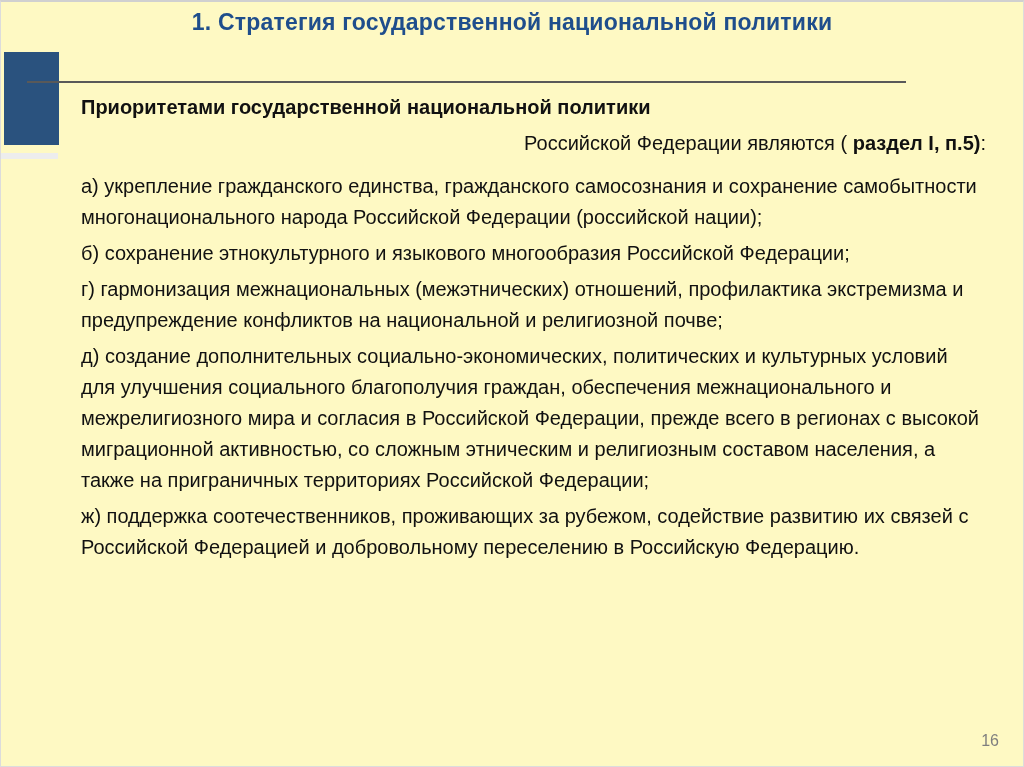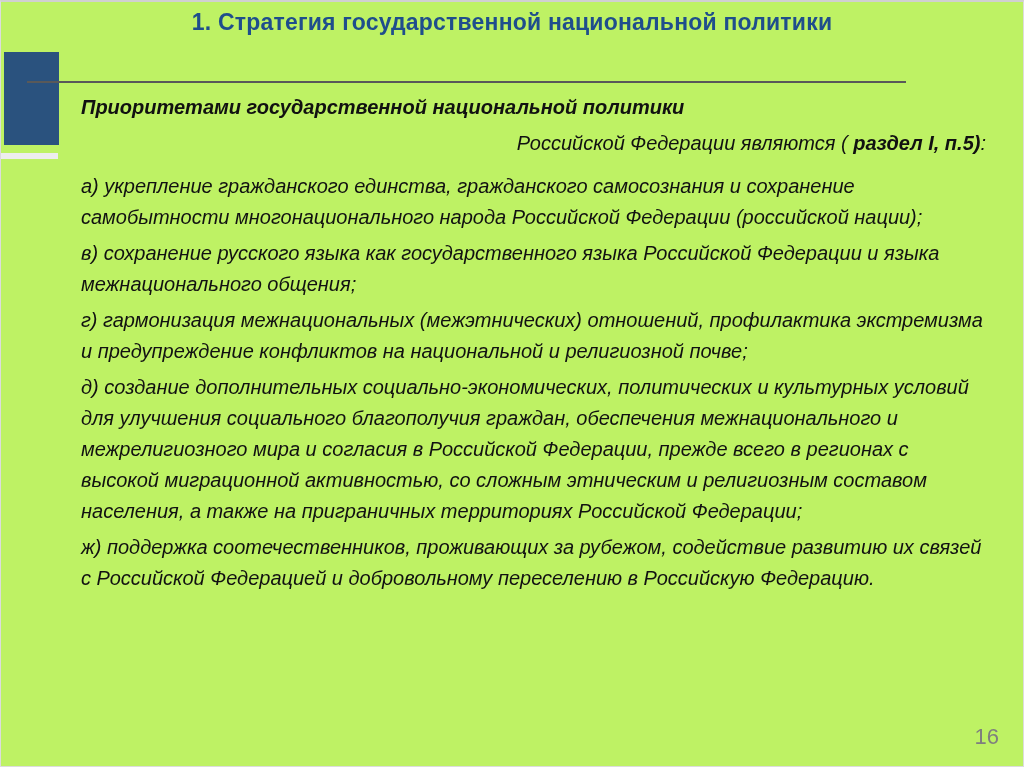--- a/index.html
+++ b/index.html
@@ -1,19 +1,19 @@
 <!DOCTYPE html>
 <html><head>
 <meta charset="utf-8">
 <style>
   html,body{margin:0;padding:0;background:#ffffff;}
   .slide{
     position:relative;
     width:1024px;height:767px;
-    background:#bef264;
+    background:#fef9c3;
     border:1px solid #dcdcdc;
     border-top:2px solid #d0d0d0;
     box-sizing:border-box;
     overflow:hidden;
     font-family:"Liberation Sans", sans-serif;
   }
   .title{
     position:absolute;
     top:5px;left:70px;right:70px;
     text-align:center;
@@ -41,51 +41,50 @@
     width:879px;height:2px;
     background:#595959;
   }
   .body-text{
     position:absolute;
     left:80px;top:90px;
     width:905px;
     color:#111111;
     font-size:20px;
     line-height:31px;
-    font-style:italic;
   }
   .body-text p{margin:0 0 5px 0;}
   .intro-heading{font-weight:bold;}
   .intro-line{margin-bottom:12px !important;text-align:right;}
   .bold{font-weight:bold;}
   .page-number{
     position:absolute;
     right:24px;bottom:16px;
     color:#7F7F7F;
-    font-size:22px;
+    font-size:16px;
   }
 </style>
 </head>
 <body>
 
 <div class="slide">
 
   <div class="title">
     <div>1. Стратегия государственной национальной политики</div>
   </div>
 
   <div class="accent-rect"></div>
   <div class="accent-shadow"></div>
   <div class="rule"></div>
 
   <div class="body-text">
     <p class="intro-heading">Приоритетами государственной национальной политики</p>
     <p class="intro-line"><span>Российской Федерации являются ( </span><span class="bold">раздел I, п.5)</span><span>:</span></p>
     <p>а) укрепление гражданского единства, гражданского самосознания и сохранение самобытности многонационального народа Российской Федерации (российской нации);</p>
-    <p>в) сохранение русского языка как государственного языка Российской Федерации и языка межнационального общения;</p>
+    <p>б) сохранение этнокультурного и языкового многообразия Российской Федерации;</p>
     <p>г) гармонизация межнациональных (межэтнических) отношений, профилактика экстремизма и предупреждение конфликтов на национальной и религиозной почве;</p>
     <p>д) создание дополнительных социально-экономических, политических и культурных условий для улучшения социального благополучия граждан, обеспечения межнационального и межрелигиозного мира и согласия в Российской Федерации, прежде всего в регионах с высокой миграционной активностью, со сложным этническим и религиозным составом населения, а также на приграничных территориях Российской Федерации;</p>
     <p>ж) поддержка соотечественников, проживающих за рубежом, содействие развитию их связей с Российской Федерацией и добровольному переселению в Российскую Федерацию.</p>
   </div>
 
   <div class="page-number">16</div>
 
 </div>
 
 </body></html>

